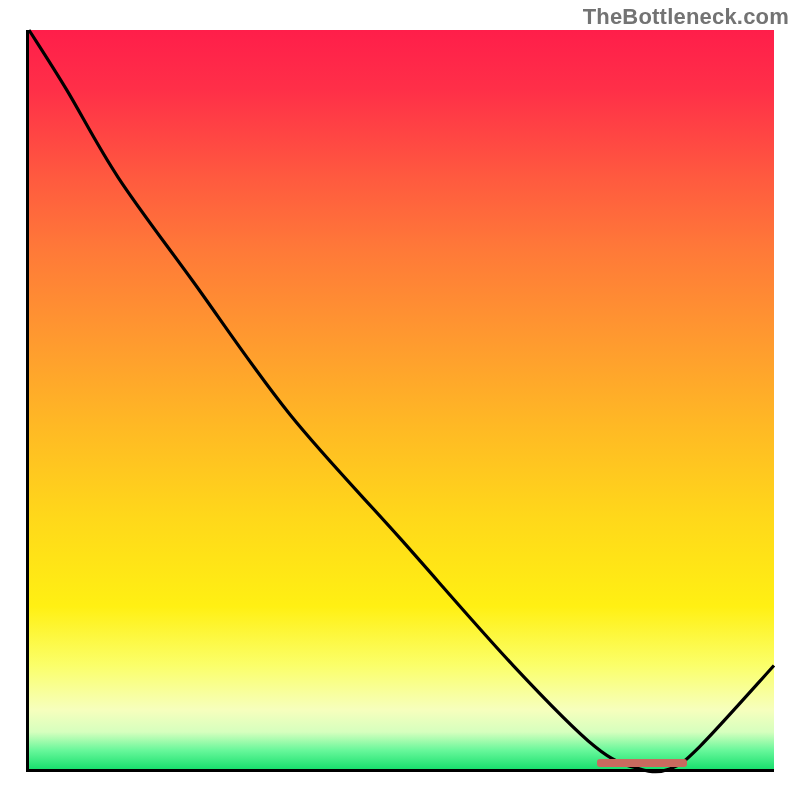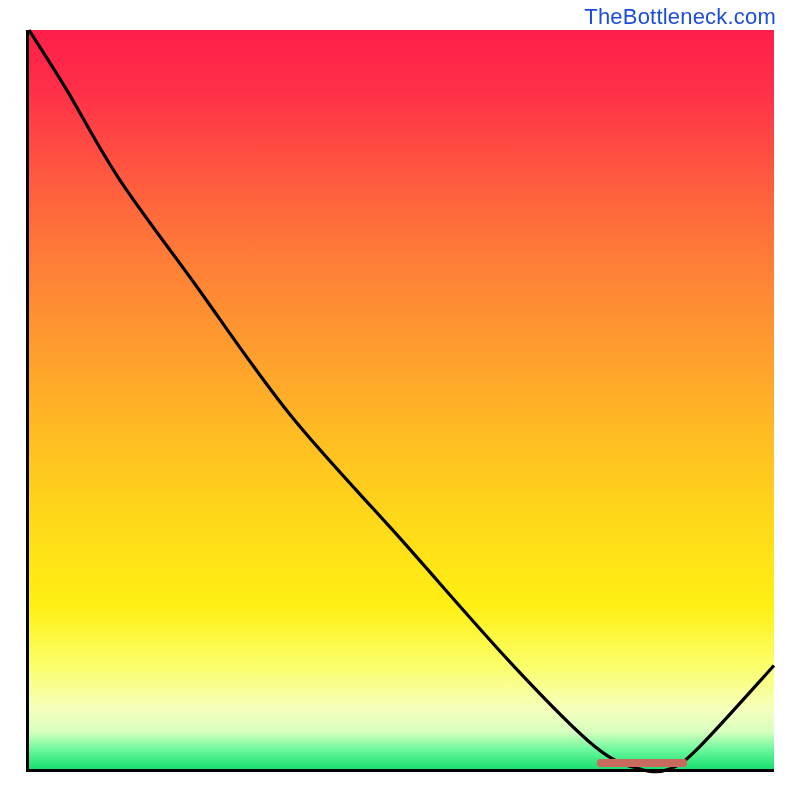--- a/index.html
+++ b/index.html
@@ -7,24 +7,24 @@
     width: 800px;
     height: 800px;
     background: #ffffff;
     font-family: Arial, Helvetica, sans-serif;
     position: relative;
     overflow: hidden;
   }
   .watermark {
     position: absolute;
     top: 4px;
-    right: 24px;
+    right: 11px;
     font-size: 22px;
-    font-weight: 400;
-    color: #1d4ed8;
+    font-weight: 700;
+    color: #737373;
     letter-spacing: 0.2px;
   }
   .plot-area {
     position: absolute;
     left: 26px;
     top: 30px;
     width: 748px;
     height: 742px;
     border-left: 3px solid #000;
     border-bottom: 3px solid #000;

